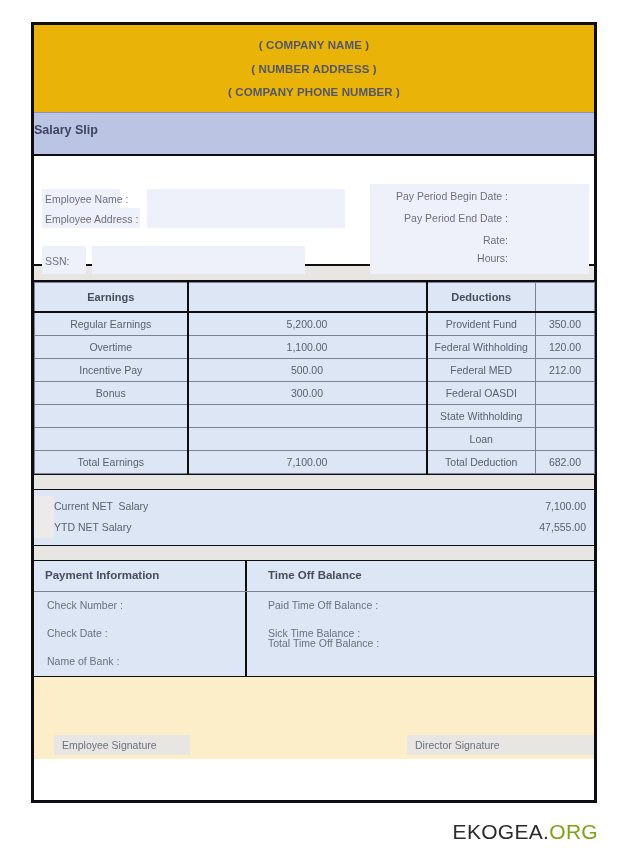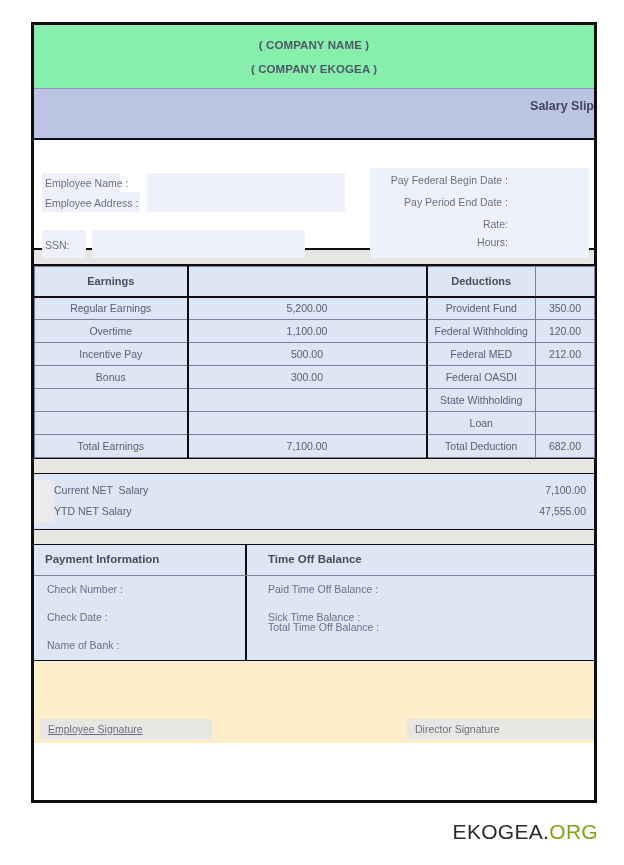--- a/index.html
+++ b/index.html
@@ -22,38 +22,38 @@
     top: 22px;
     width: 566px;
     height: 781px;
     border: 3px solid #0d0d12;
     box-sizing: border-box;
     background: #ffffff;
   }
 
   
   .company-band {
-    background: #86efac;
+    background: #eab308;
     padding: 9px 0 7px 0;
     text-align: center;
   }
   .company-line {
     font-size: 11.5px;
     font-weight: bold;
     color: #51566a;
     letter-spacing: .1px;
     padding: 6px 0;
     line-height: 1;
   }
   .title-band {
     background: #bcc4e4;
     border-top: 1.5px solid #8a93c0;
     border-bottom: 2.5px solid #0d0d12;
-    text-align: right;
-    padding: 7px 0 24px 0;
+    text-align: left;
+    padding: 7px 0 16px 0;
   }
   .title-band .t {
     font-size: 12.5px;
     font-weight: bold;
     color: #3f4560;
   }
 
   
   .info-wrap {
     position: relative;
@@ -187,21 +187,22 @@
   .watermark .dark { color: #2b2b2b; }
   .watermark .green { color: #7fa318; }
 </style>
 </head>
 <body>
 
 <div class="page">
 
   <div class="company-band">
     <div class="company-line">( COMPANY NAME )</div>
-    <div class="company-line">( COMPANY EKOGEA )</div>
+    <div class="company-line">( NUMBER ADDRESS )</div>
+    <div class="company-line">( COMPANY PHONE NUMBER )</div>
   </div>
   <div class="title-band">
     <span class="t">Salary Slip</span>
   </div>
 
   <div class="info-wrap">
 
     <div class="field-bg" style="left:8px;  top:33px; width:78px;  height:19px;"></div>
     <div class="field-bg" style="left:113px;top:33px; width:198px; height:19px;"></div>
     <div class="field-bg" style="left:8px;  top:52px; width:98px;  height:20px;"></div>
@@ -209,21 +210,21 @@
     <div class="field-bg" style="left:8px;  top:90px; width:44px;  height:28px;"></div>
     <div class="field-bg" style="left:58px; top:90px; width:213px; height:28px;"></div>
 
     <div class="field-bg" style="left:336px;top:28px; width:143px; height:90px;"></div>
     <div class="field-bg" style="left:477px;top:28px; width:78px;  height:90px;"></div>
 
     <div class="lbl" style="left:11px; top:37px;">Employee Name :</div>
     <div class="lbl" style="left:11px; top:57px;">Employee Address :</div>
     <div class="lbl" style="left:11px; top:99px;">SSN:</div>
 
-    <div class="lbl r" style="left:336px; top:34px; width:138px;">Pay Federal Begin Date :</div>
+    <div class="lbl r" style="left:336px; top:34px; width:138px;">Pay Period Begin Date :</div>
     <div class="lbl r" style="left:336px; top:56px; width:138px;">Pay Period End Date :</div>
     <div class="lbl r" style="left:336px; top:78px; width:138px;">Rate:</div>
     <div class="lbl r" style="left:336px; top:96px;width:138px;">Hours:</div>
   </div>
 
   <div class="sep-gray"></div>
 
   <table class="ed">
     <tbody>
         <tr class="hdr">
@@ -304,21 +305,21 @@
     <div class="pt-line" style="left:13px; top:38px;">Check Number :</div>
     <div class="pt-line" style="left:13px; top:66px;">Check Date :</div>
     <div class="pt-line" style="left:13px; top:94px;">Name of Bank :</div>
 
     <div class="pt-line" style="left:234px; top:38px;">Paid Time Off Balance :</div>
     <div class="pt-line" style="left:234px; top:66px;">Sick Time Balance :</div>
     <div class="pt-line" style="left:234px; top:76px;">Total Time Off Balance :</div>
   </div>
 
   <div class="sig-wrap">
-    <div class="sig-box" style="left:6px;   width:172px;text-decoration:underline;">Employee Signature</div>
+    <div class="sig-box" style="left:20px;   width:136px;">Employee Signature</div>
     <div class="sig-box" style="left:373px; width:187px;">Director Signature</div>
   </div>
 
 </div>
 
 <div class="watermark">
   <span class="dark">EKOGEA.</span><span class="green">ORG</span>
 </div>
 
 </body></html>

